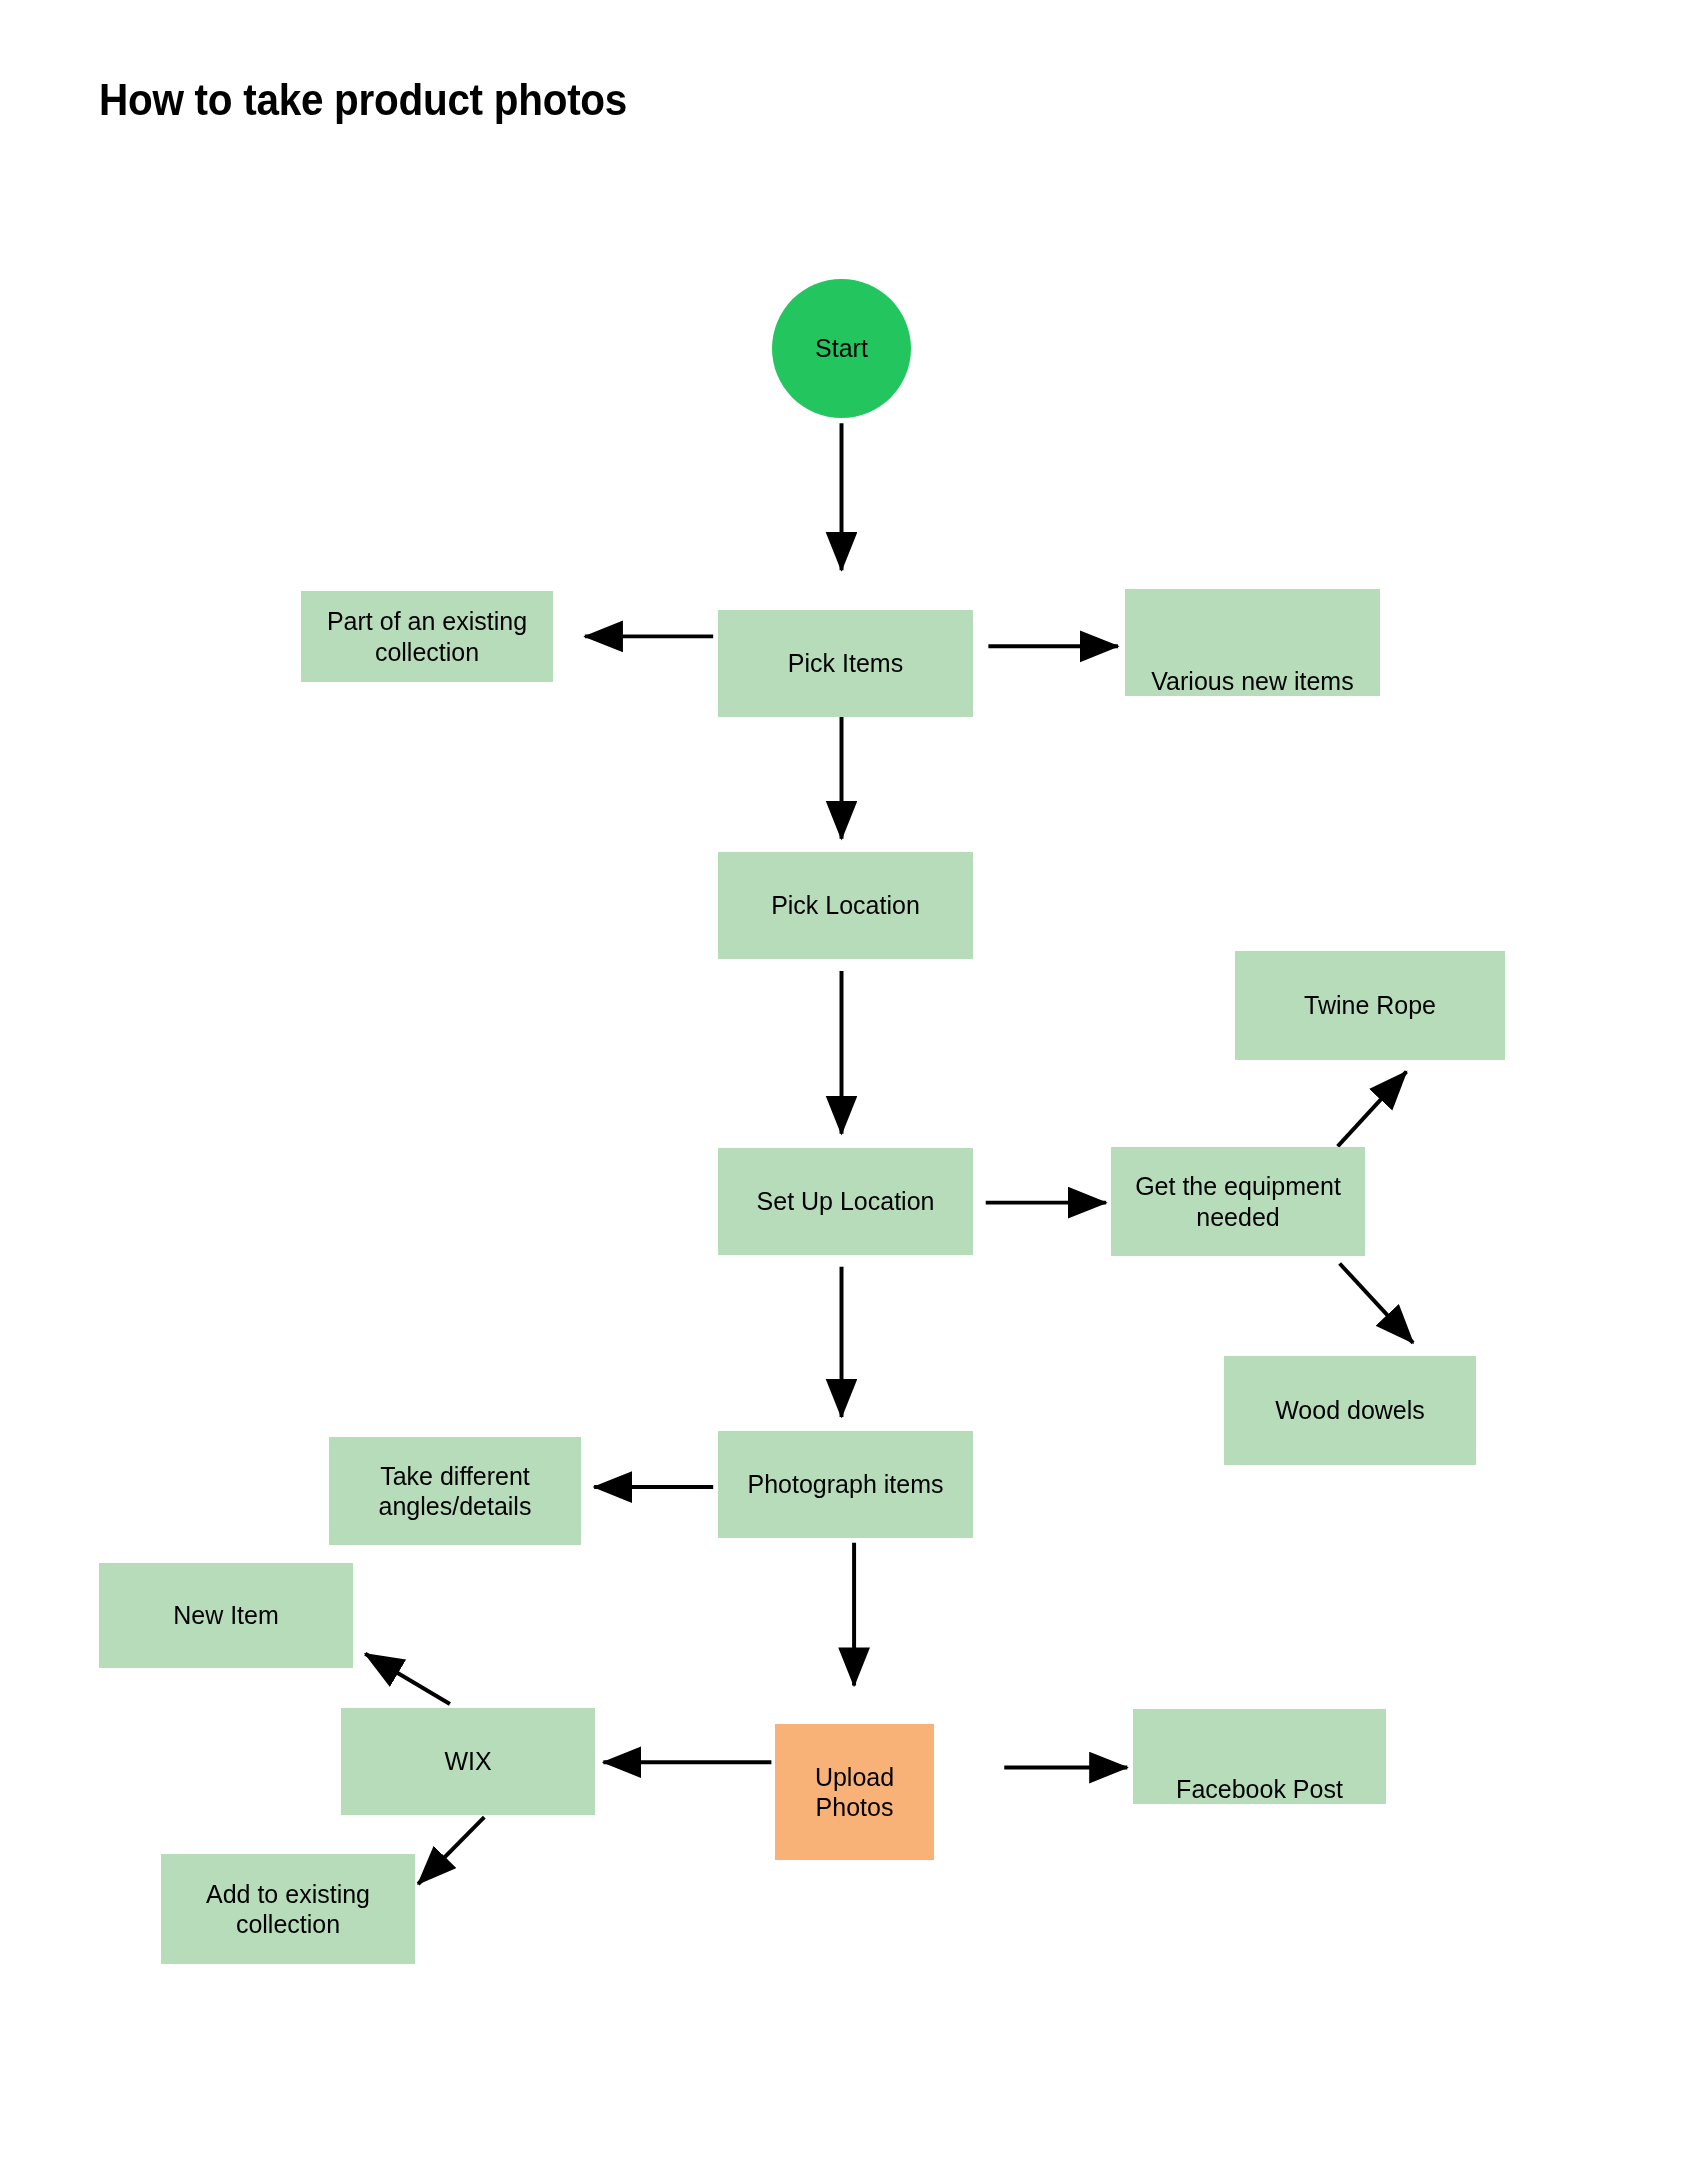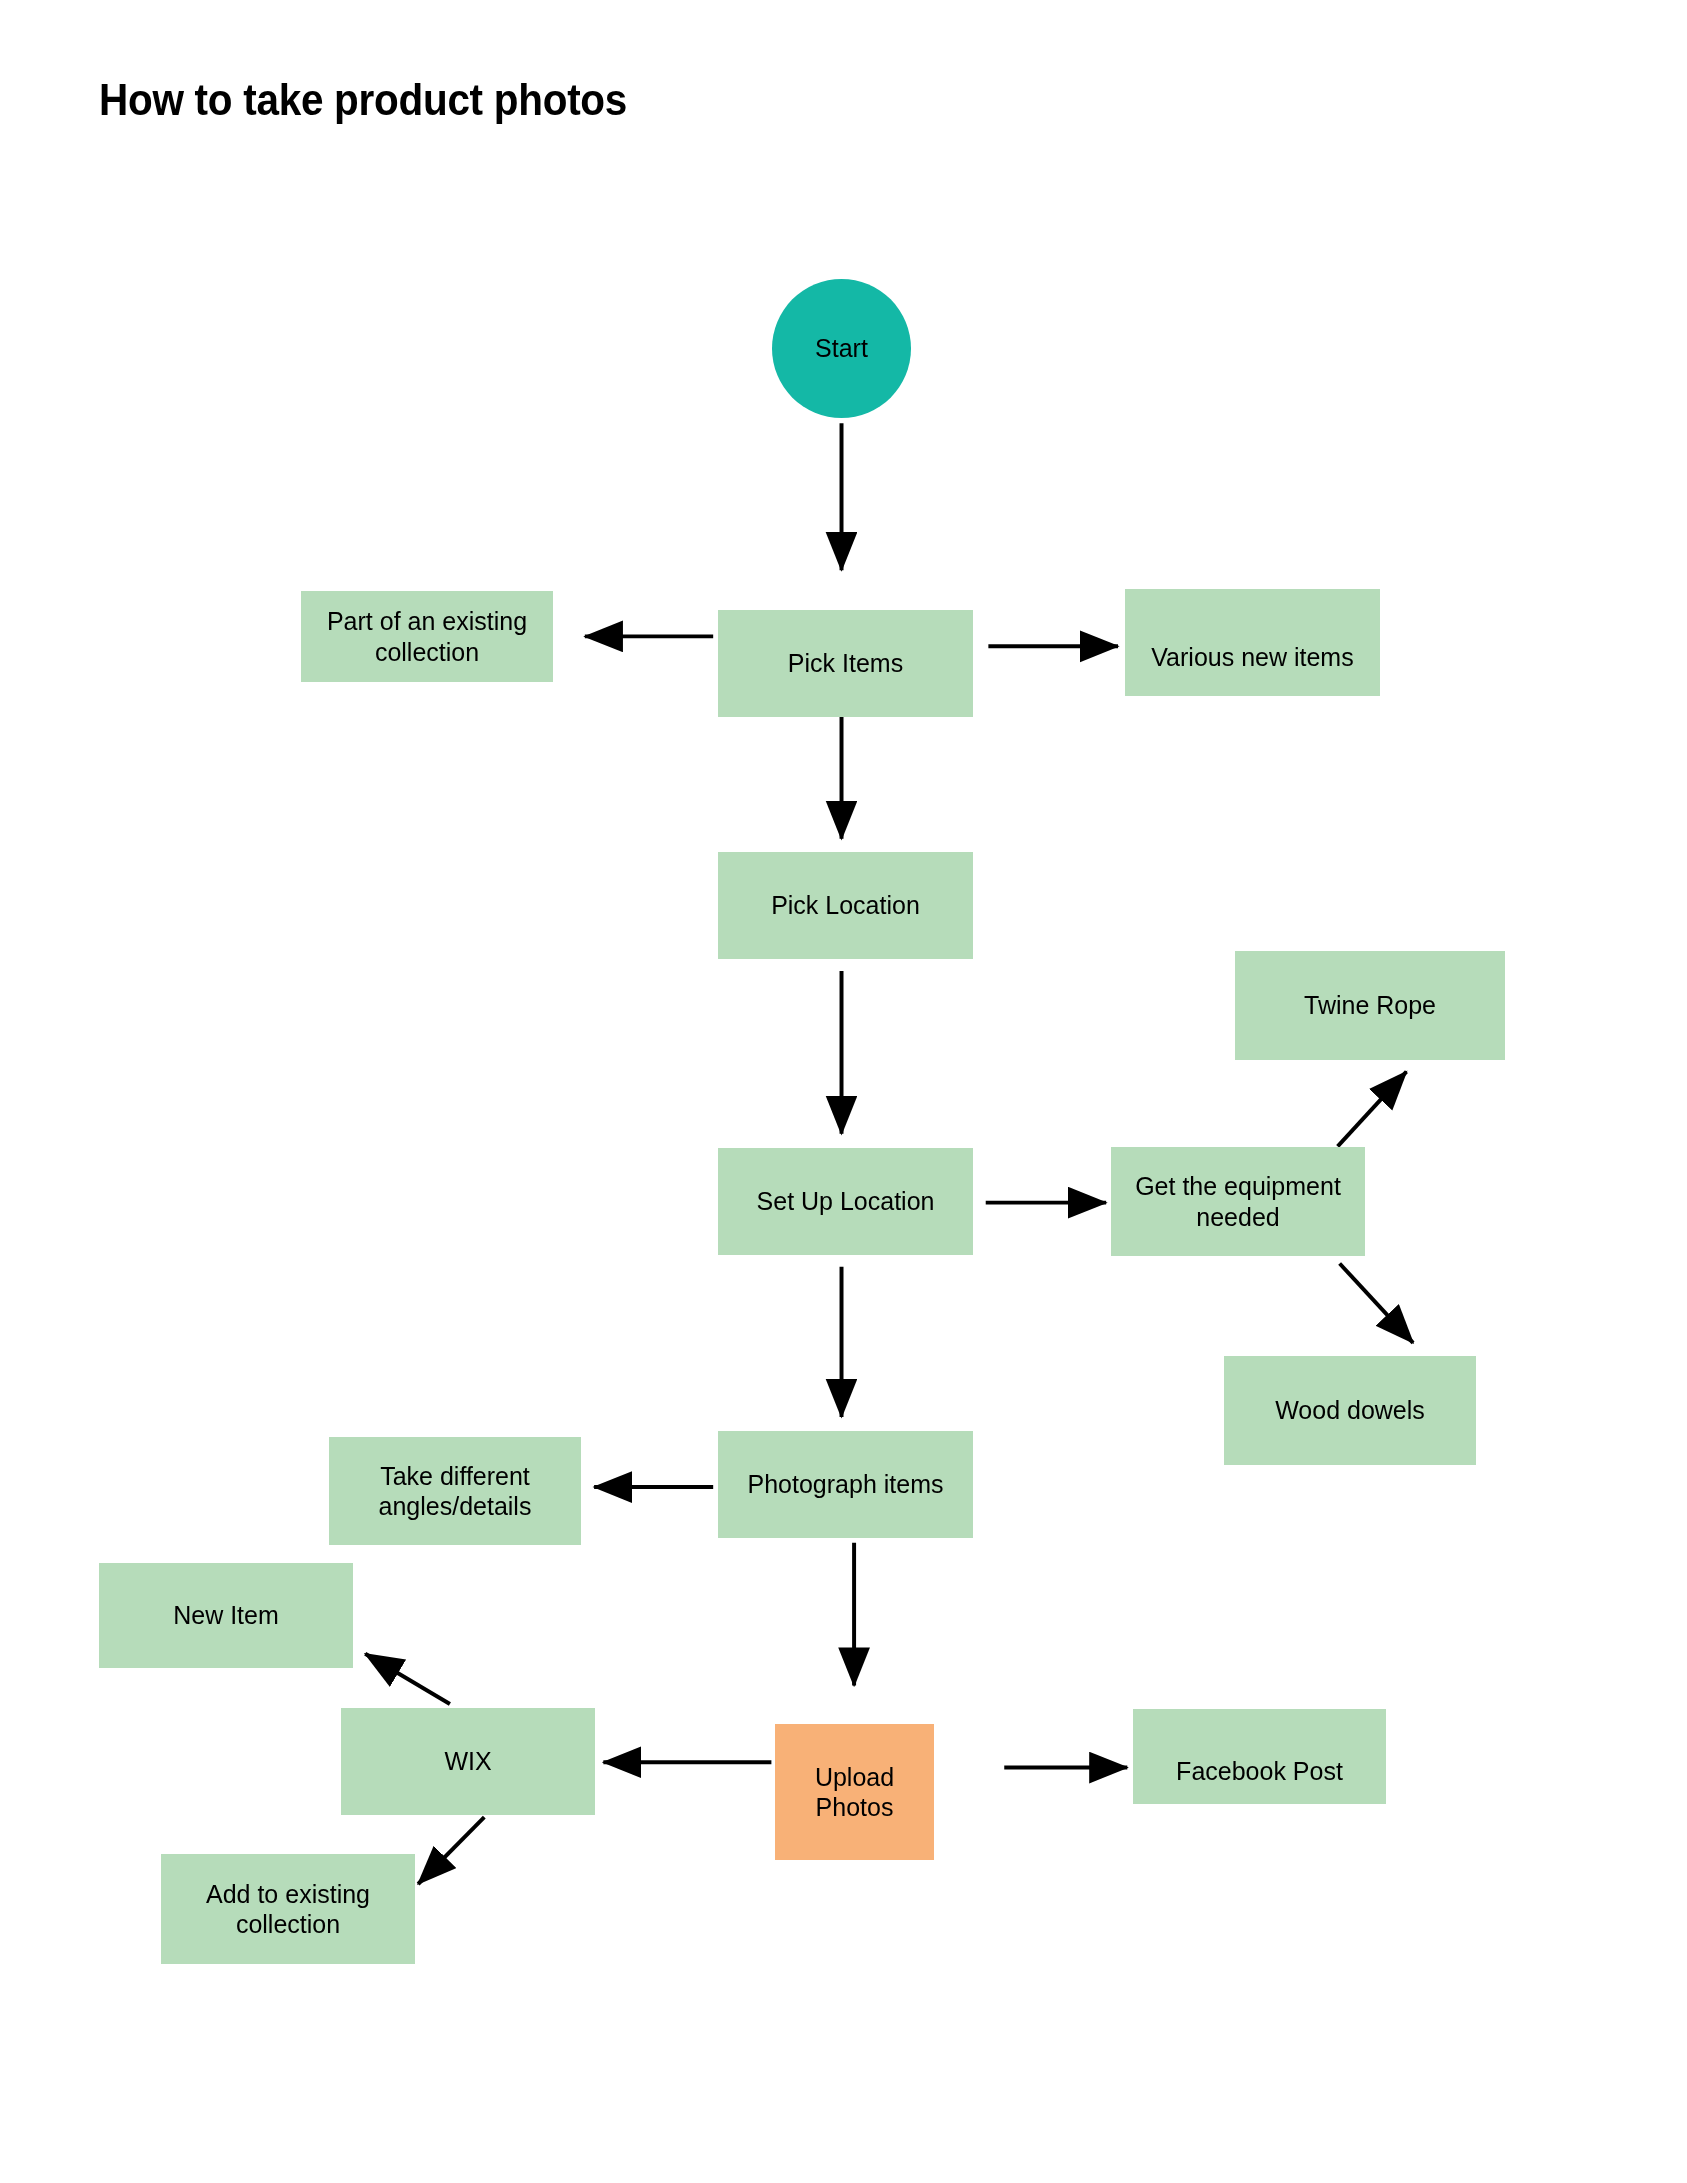--- a/index.html
+++ b/index.html
@@ -52,26 +52,26 @@
     line-height: 1.22;
     padding: 0 6.6px;
   }
   .node.process {
     background: #b6dcba;
   }
   .node.highlight {
     background: #f8b177;
   }
   .node.terminator {
-    background: #14b8a6;
+    background: #22c55e;
     border-radius: 50%;
     align-items: center;
   }
   .node.top-align {
-    align-items: center;
+    align-items: flex-end;
     padding-top: 30px;
   }
   .node-label {
     display: block;
     width: 100%;
   }
 </style>
 </head>
 <body>
 

